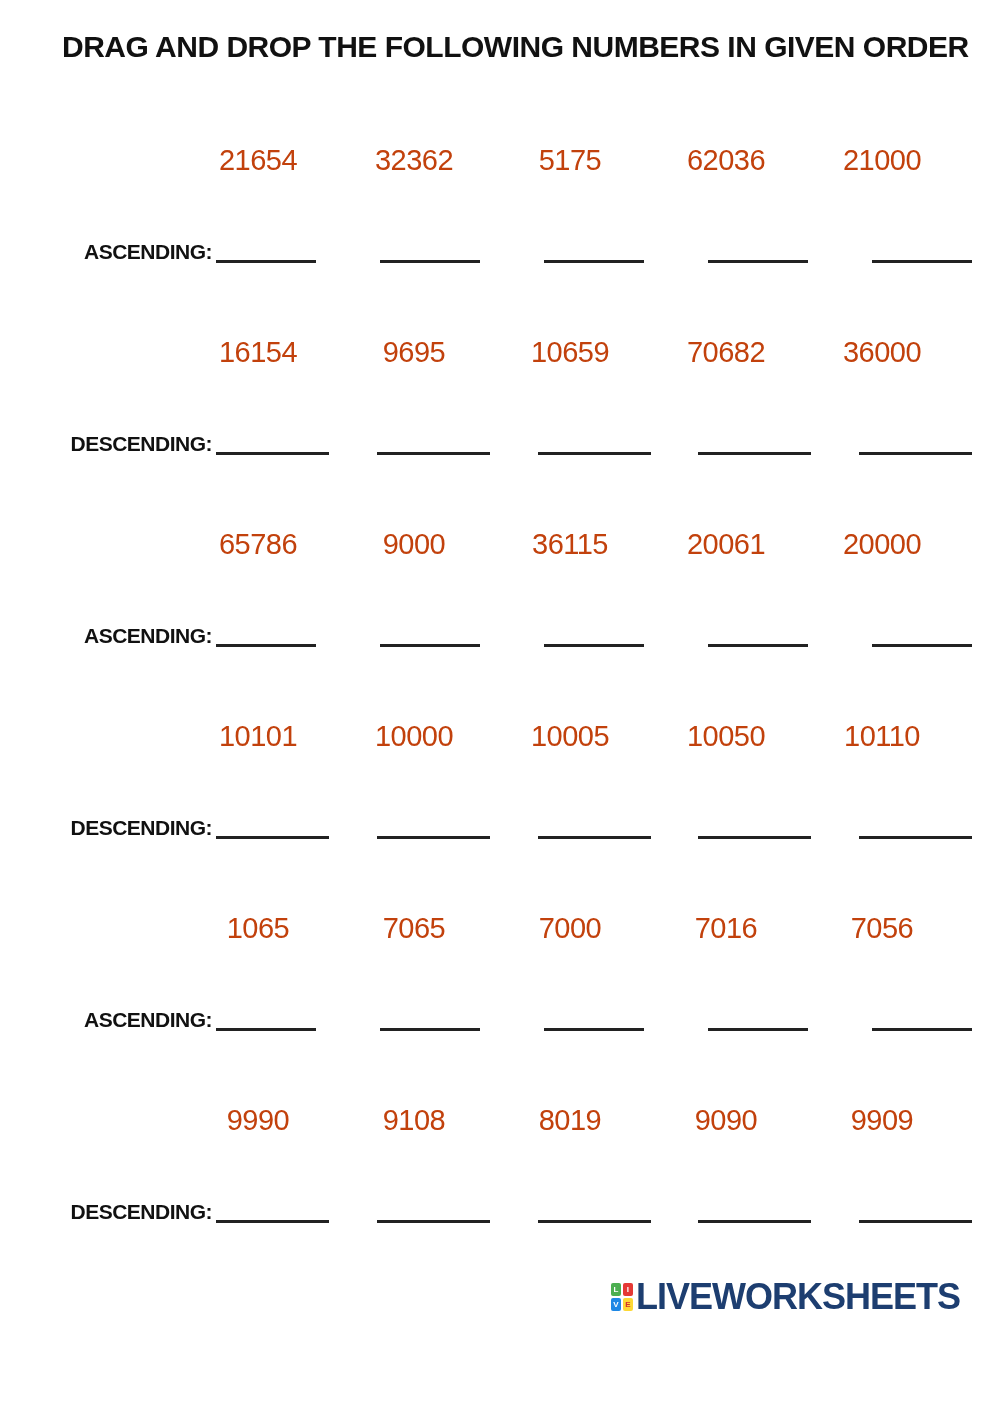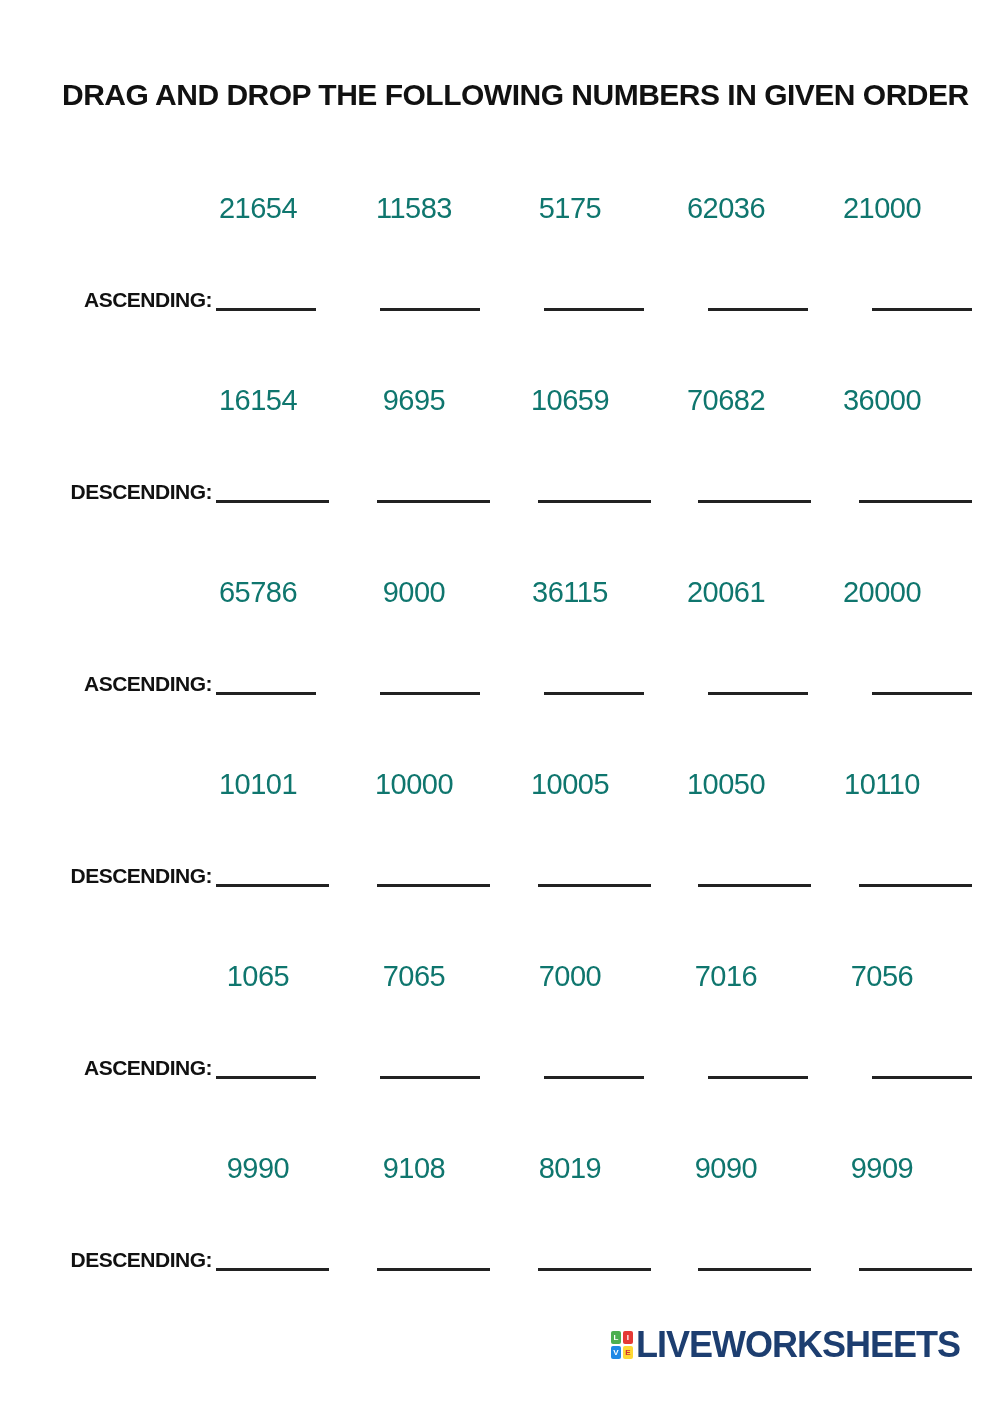--- a/index.html
+++ b/index.html
@@ -5,21 +5,20 @@
   * { margin: 0; padding: 0; box-sizing: border-box; }
   html, body { background: #ffffff; }
   .page {
     position: relative;
     width: 1000px;
     height: 1328px;
     background: #ffffff;
     font-family: "Liberation Sans", "DejaVu Sans", sans-serif;
     color: #1a1a1a;
     overflow: hidden;
-    margin-top: 48px;
   }
   .title {
     position: absolute;
     top: 30px;
     left: 62px;
     width: 900px;
     font-size: 30px;
     font-weight: bold;
     letter-spacing: -0.5px;
     white-space: nowrap;
@@ -37,21 +36,21 @@
     grid-template-columns: repeat(5, 1fr);
     padding-left: 180px;
     padding-right: 40px;
     height: 34px;
     align-items: center;
   }
   .num {
     text-align: center;
     font-size: 29px;
     letter-spacing: -0.5px;
-    color: #0f766e;
+    color: #c2410c;
     cursor: grab;
   }
   .label-row {
     display: flex;
     justify-content: space-between;
     align-items: flex-end;
     padding-left: 60px;
     padding-right: 28px;
     height: 34px;
     margin-top: 52px;
@@ -112,21 +111,21 @@
 
 <div class="page">
 
   <h1 class="title">DRAG AND DROP THE FOLLOWING NUMBERS IN GIVEN ORDER</h1>
 
   <div class="content">
 
     <section class="group group-asc">
       <div class="numbers-row">
         <span class="num">21654</span>
-        <span class="num">11583</span>
+        <span class="num">32362</span>
         <span class="num">5175</span>
         <span class="num">62036</span>
         <span class="num">21000</span>
       </div>
       <div class="label-row">
         <span class="label-cell">
           <span class="order-label">ASCENDING:</span>
           <span class="blank blank-first"></span>
         </span>
         <span class="blank"></span>

